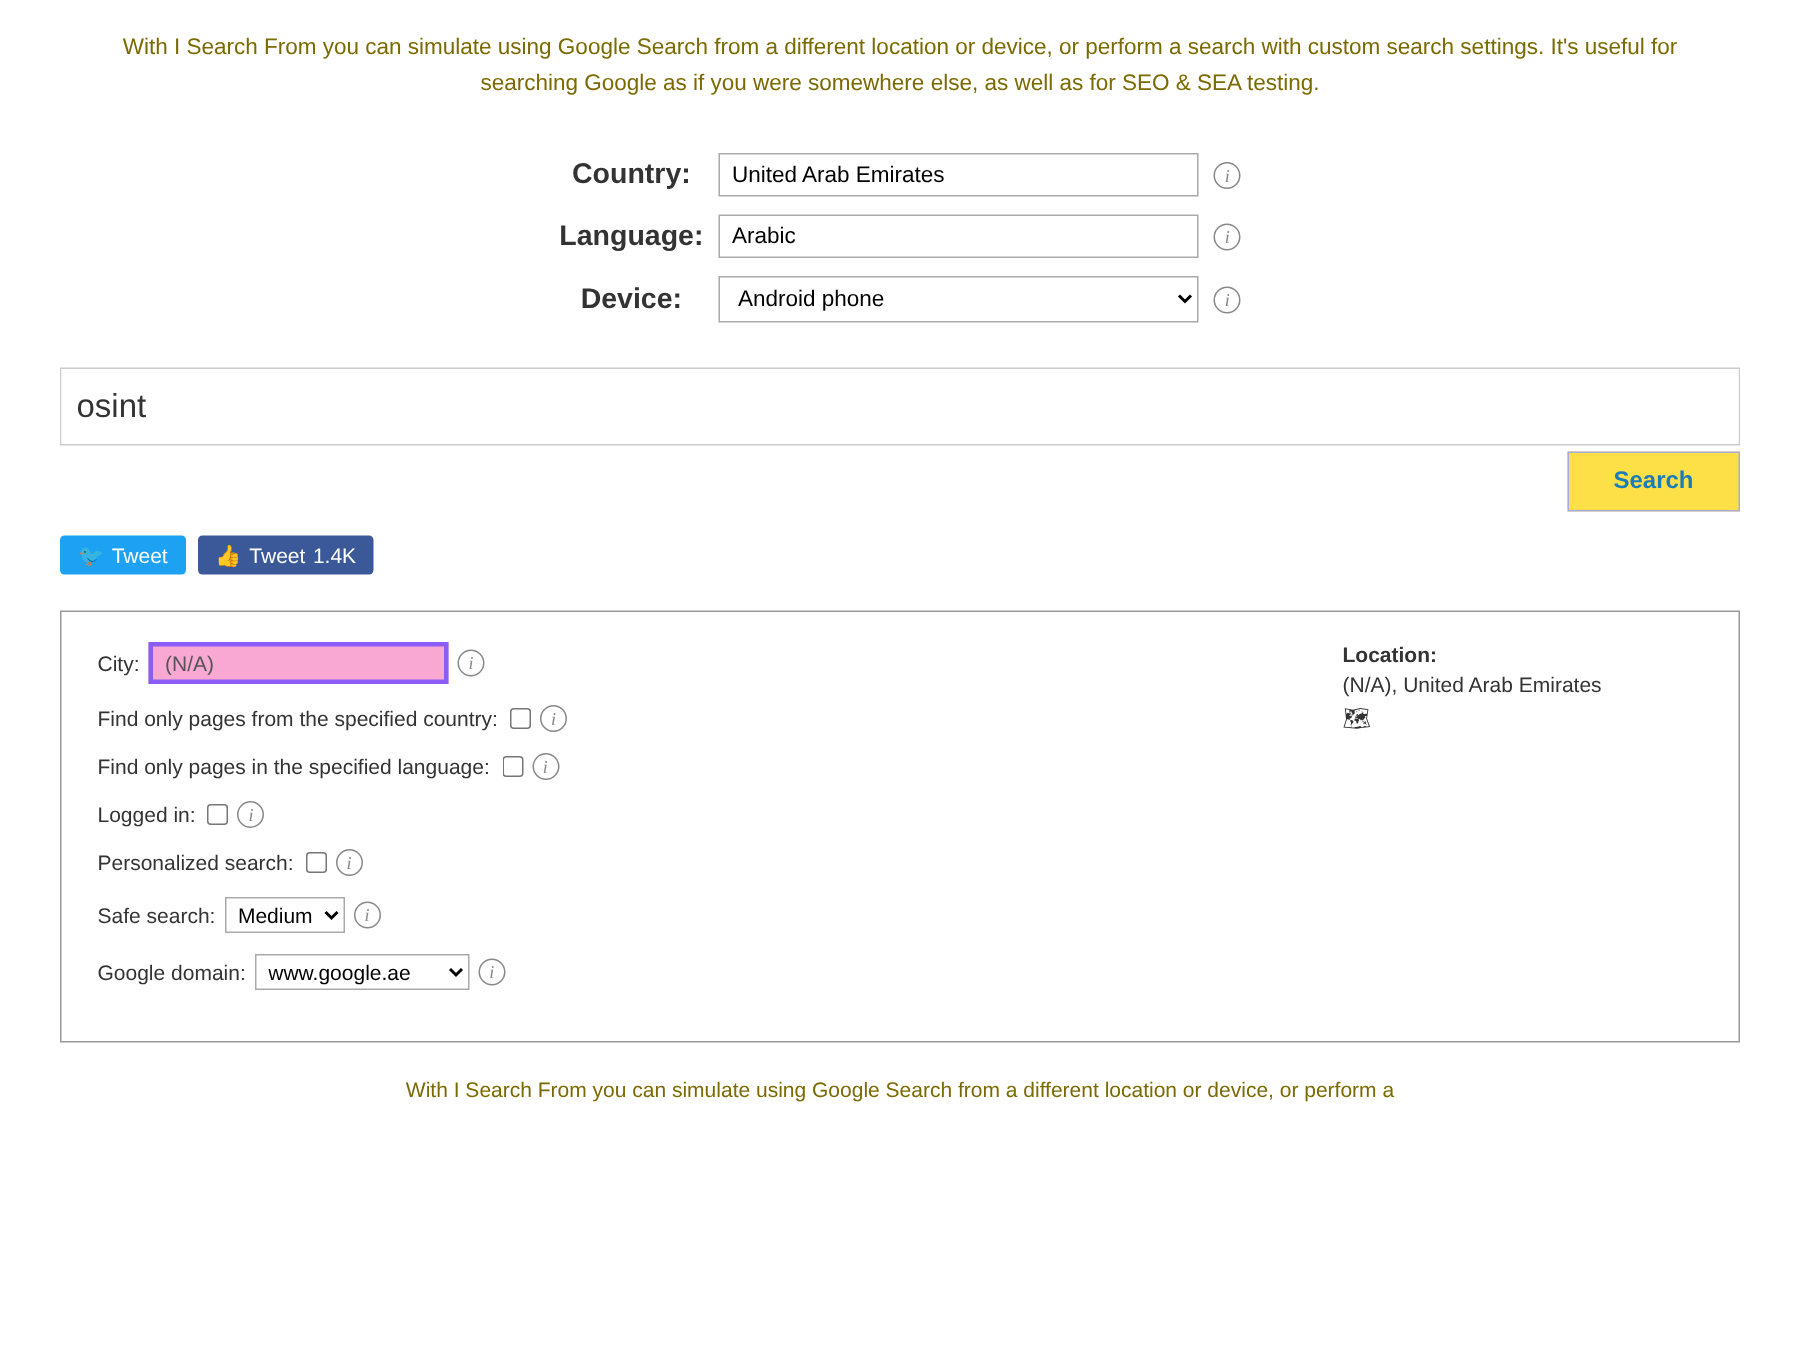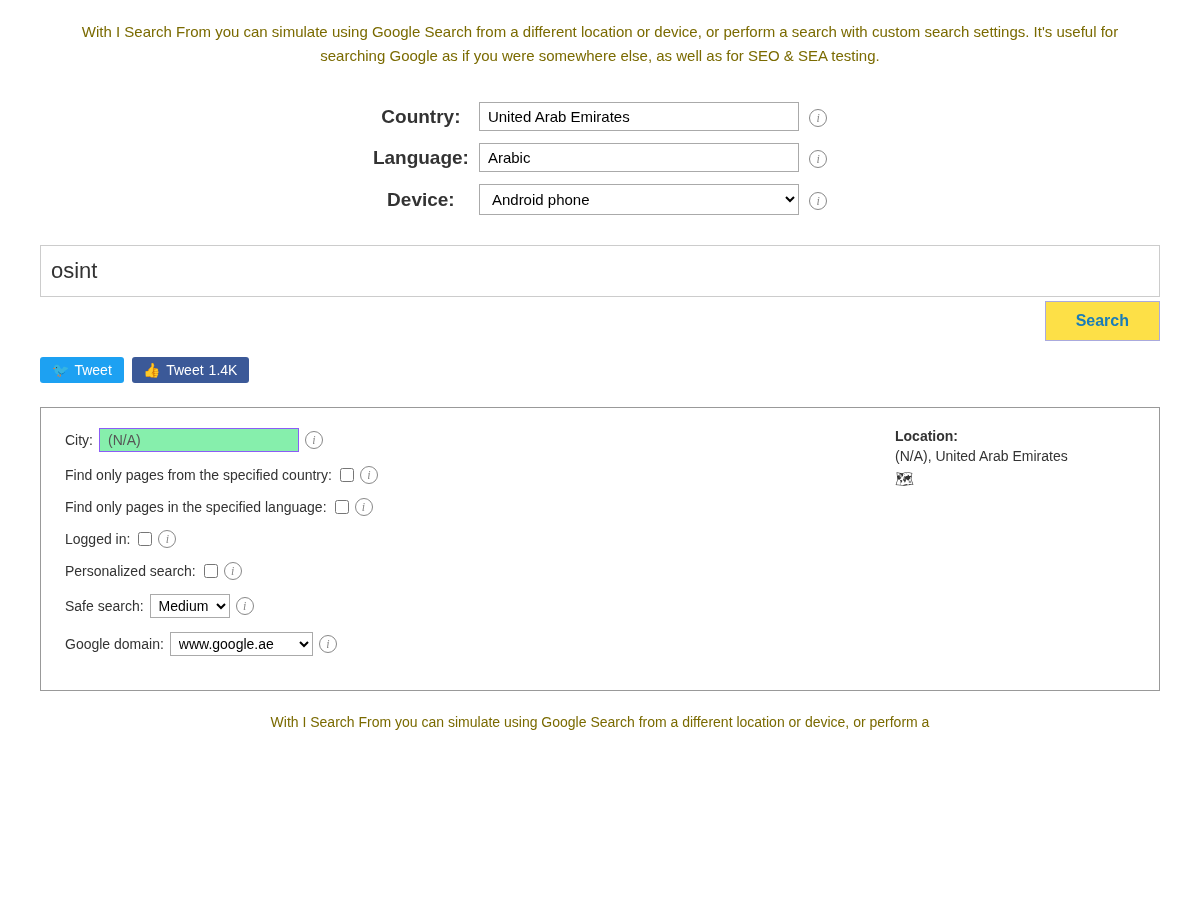--- a/index.html
+++ b/index.html
@@ -178,22 +178,22 @@
       align-items: center;
       margin-bottom: 14px;
       font-size: 14px;
     }
 
     .option-row label {
       margin-right: 6px;
     }
 
     .city-input {
-      border: 1px solid #8b5cf6;
-      background: #86efac;
+      border: 3px solid #8b5cf6;
+      background: #f9a8d4;
       padding: 3px 8px;
       font-size: 14px;
       width: 200px;
       color: #555;
     }
 
     .option-row input[type="checkbox"] {
       width: 14px;
       height: 14px;
       margin-left: 2px;

